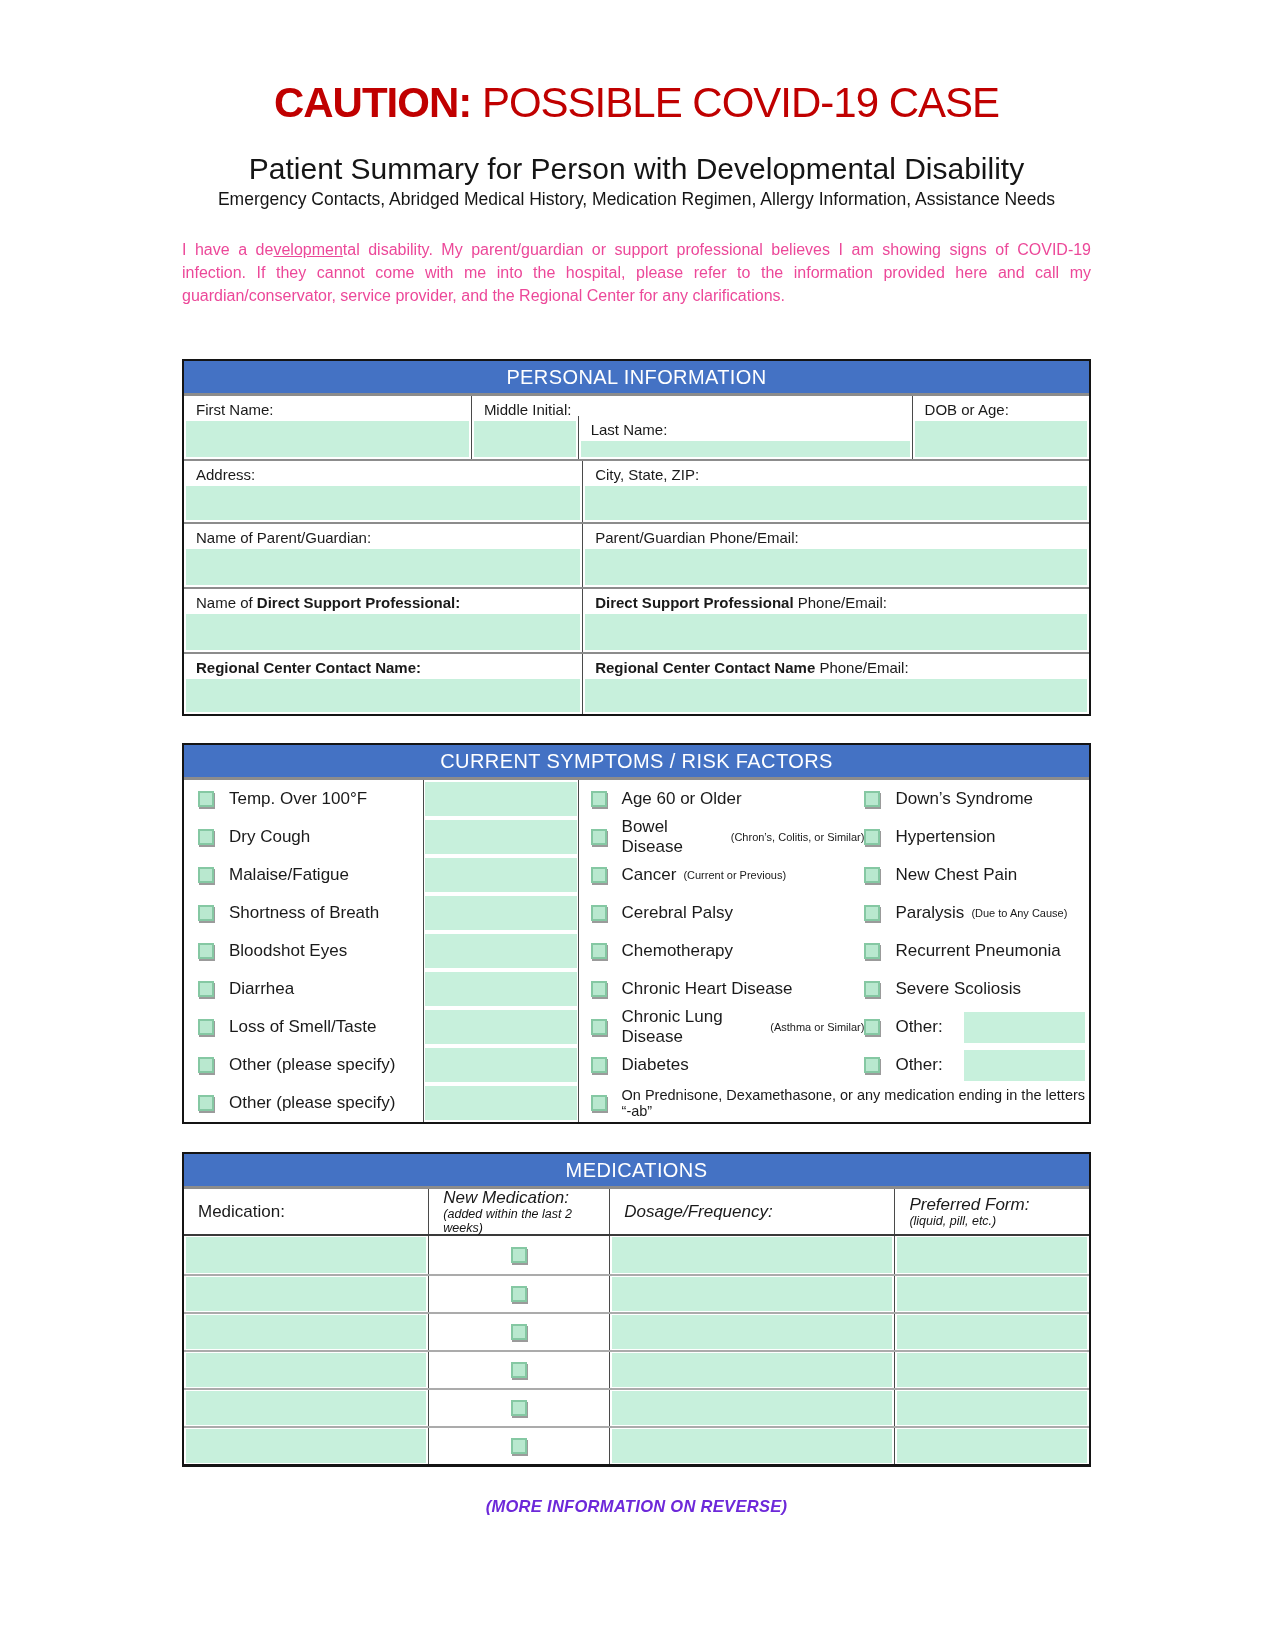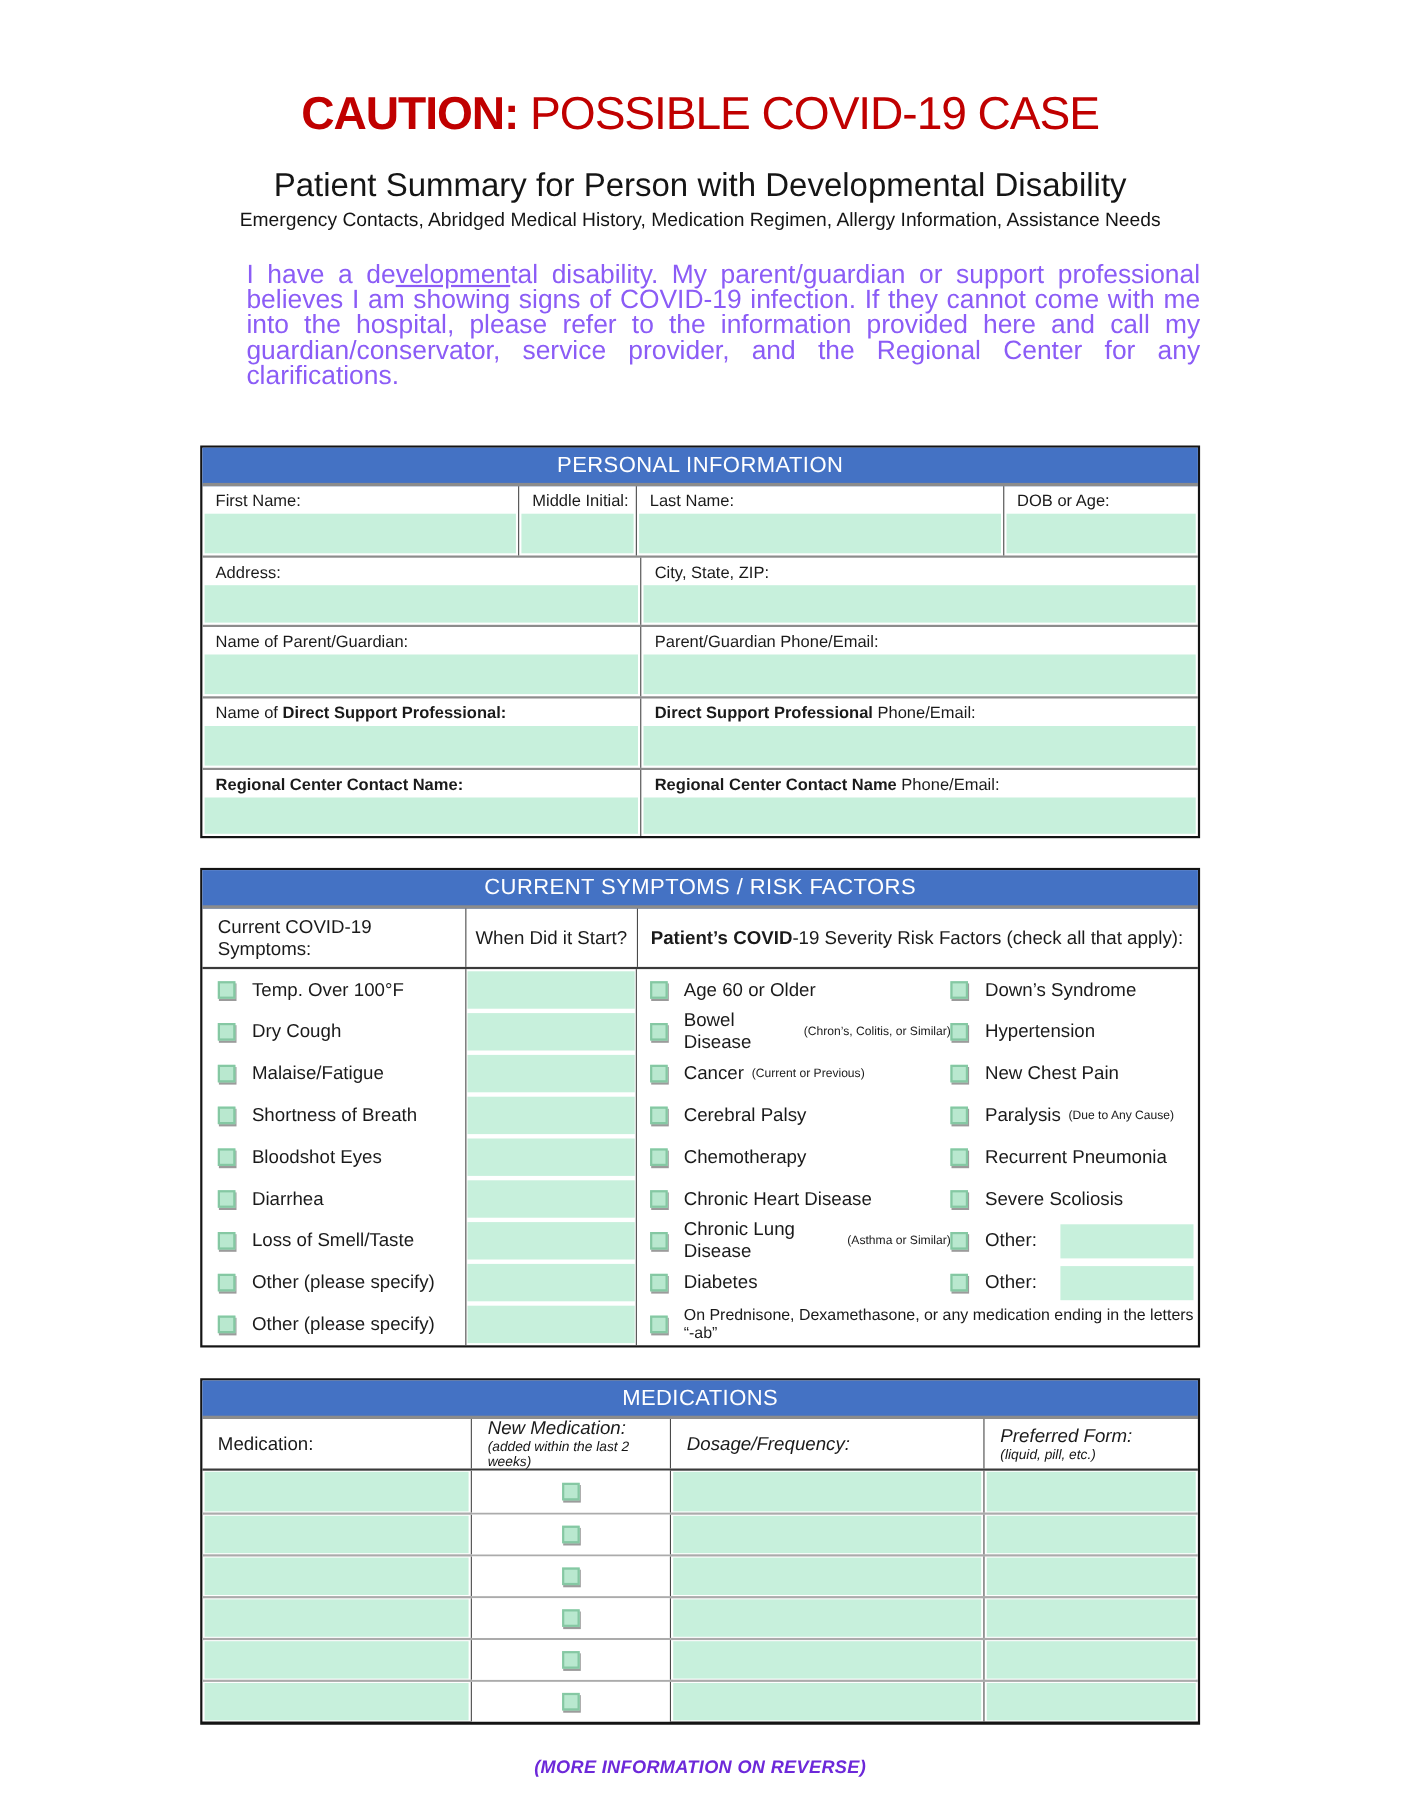--- a/index.html
+++ b/index.html
@@ -38,25 +38,24 @@
     color: #151515;
   }
   .doc-subtitle {
     margin-top: 3px;
     text-align: center;
     font-size: 17.5px;
     color: #151515;
   }
   .intro {
     margin-top: 28px;
-    font-size: 24px;
+    font-size: 16px;
     line-height: 23px;
     text-align: justify;
-    color: #8b5cf6;
-    margin-left: 42px;
+    color: #ec4899;
   }
   .intro .u { text-decoration: underline; }
 
   
   .tbl { border: 2px solid #141414; background: #ffffff; }
   .bar {
     height: 35px;
     background: #4472C4;
     border-bottom: 3px solid #8c8c8c;
     color: #ffffff;
@@ -75,21 +74,21 @@
 
   
   .personal { margin-top: 52px; }
   .pi-row { display: flex; }
   .pi-row + .pi-row { border-top: 2px solid #8c8c8c; }
   .r12 { height: 63px; } .r34 { height: 65px; } .r5 { height: 62px; }
   .pi-cell { display: flex; flex-direction: column; }
   .pi-cell + .pi-cell { border-left: 1px solid #4a4a4a; }
   .pi-lbl { padding: 5px 12px 2px; font-size: 15px; line-height: 18px; white-space: nowrap; overflow: hidden; }
   .pi-fill { flex: 1; margin: 0 2px 2px 2px; }
-  .w-fn { width: 31.7%; } .w-mi { width: 11.8%; } .w-ln { width: 36.9%; } .w-dob { width: 19.6%; }
+  .w-fn { width: 31.7%; } .w-mi { width: 11.8%; } .w-ln { width: 36.9%; margin-top: 20px; } .w-dob { width: 19.6%; }
   .w-left { width: 44%; } .w-right { width: 56%; }
   .b { font-weight: 700; }
 
   
   .symptoms { margin-top: 27px; }
   .sym-head { display: flex; border-bottom: 2px solid #3a3a3a; height: 55px; }
   .sh { display: flex; align-items: center; font-size: 17px; }
   .sh + .sh { border-left: 1px solid #4a4a4a; }
   .sc1 { width: 26.4%; padding-left: 14px; }
   .sc2 { width: 17.2%; justify-content: center; text-align: center; }
@@ -212,27 +211,20 @@
       <div class="pi-cell w-right">
         <div class="pi-lbl"><span class="b">Regional Center Contact Name</span><span> Phone/Email:</span></div>
         <div class="pi-fill green"></div>
       </div>
     </div>
   </section>
 
   <section class="tbl symptoms">
     <div class="bar">CURRENT SYMPTOMS / RISK FACTORS</div>
 
-    <div class="sym-head">
-      <div class="sh sc1">Current COVID-19 Symptoms:</div>
-      <div class="sh sc2">When Did it Start?</div>
-      <div class="sh sc3">
-          <span><span class="b">Patient’s COVID</span><span>-19 Severity Risk Factors (check all that apply):</span></span>
-        </div>
-    </div>
 
     <div class="sym-body">
       <div class="sym-col1">
         <div class="sym-row">
             <span class="cb"></span>
             <span>Temp. Over 100°F</span>
           </div>
         <div class="sym-row">
             <span class="cb"></span>
             <span>Dry Cough</span>

